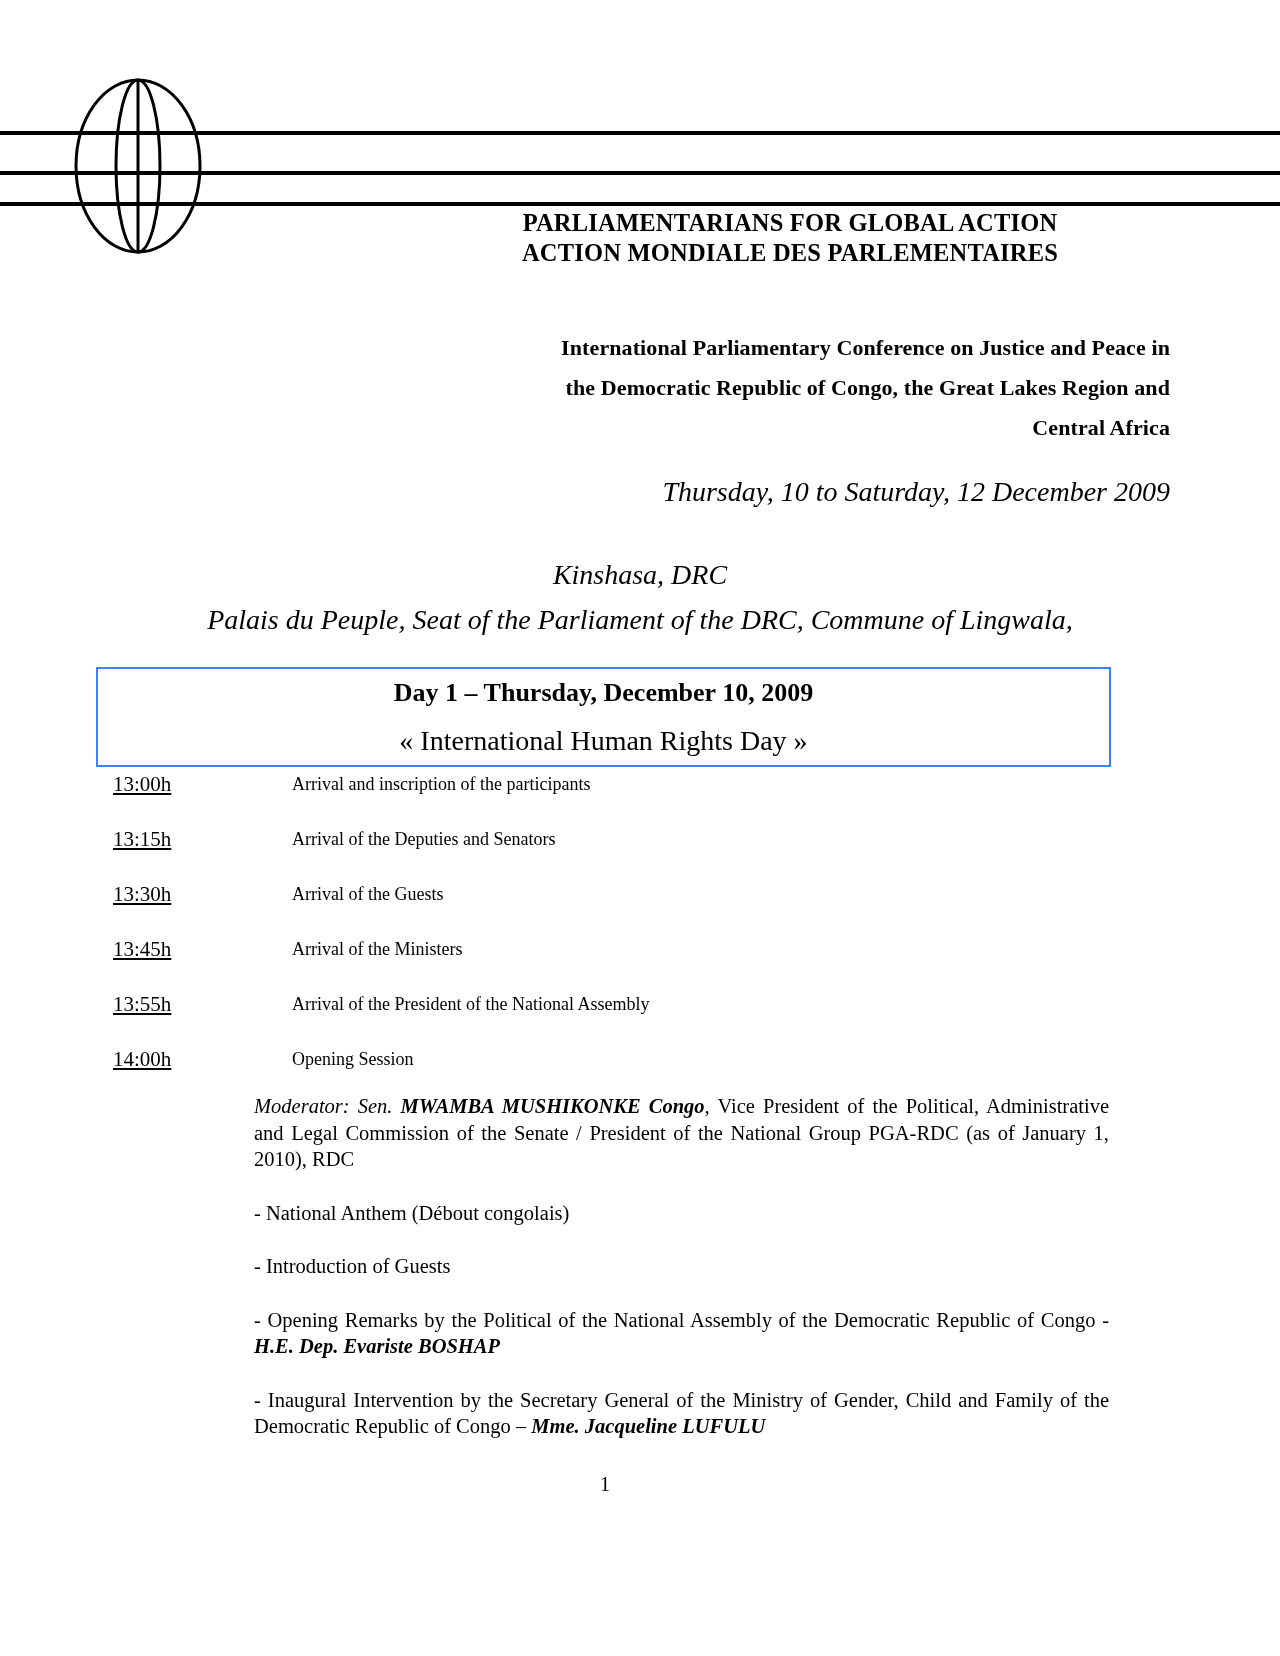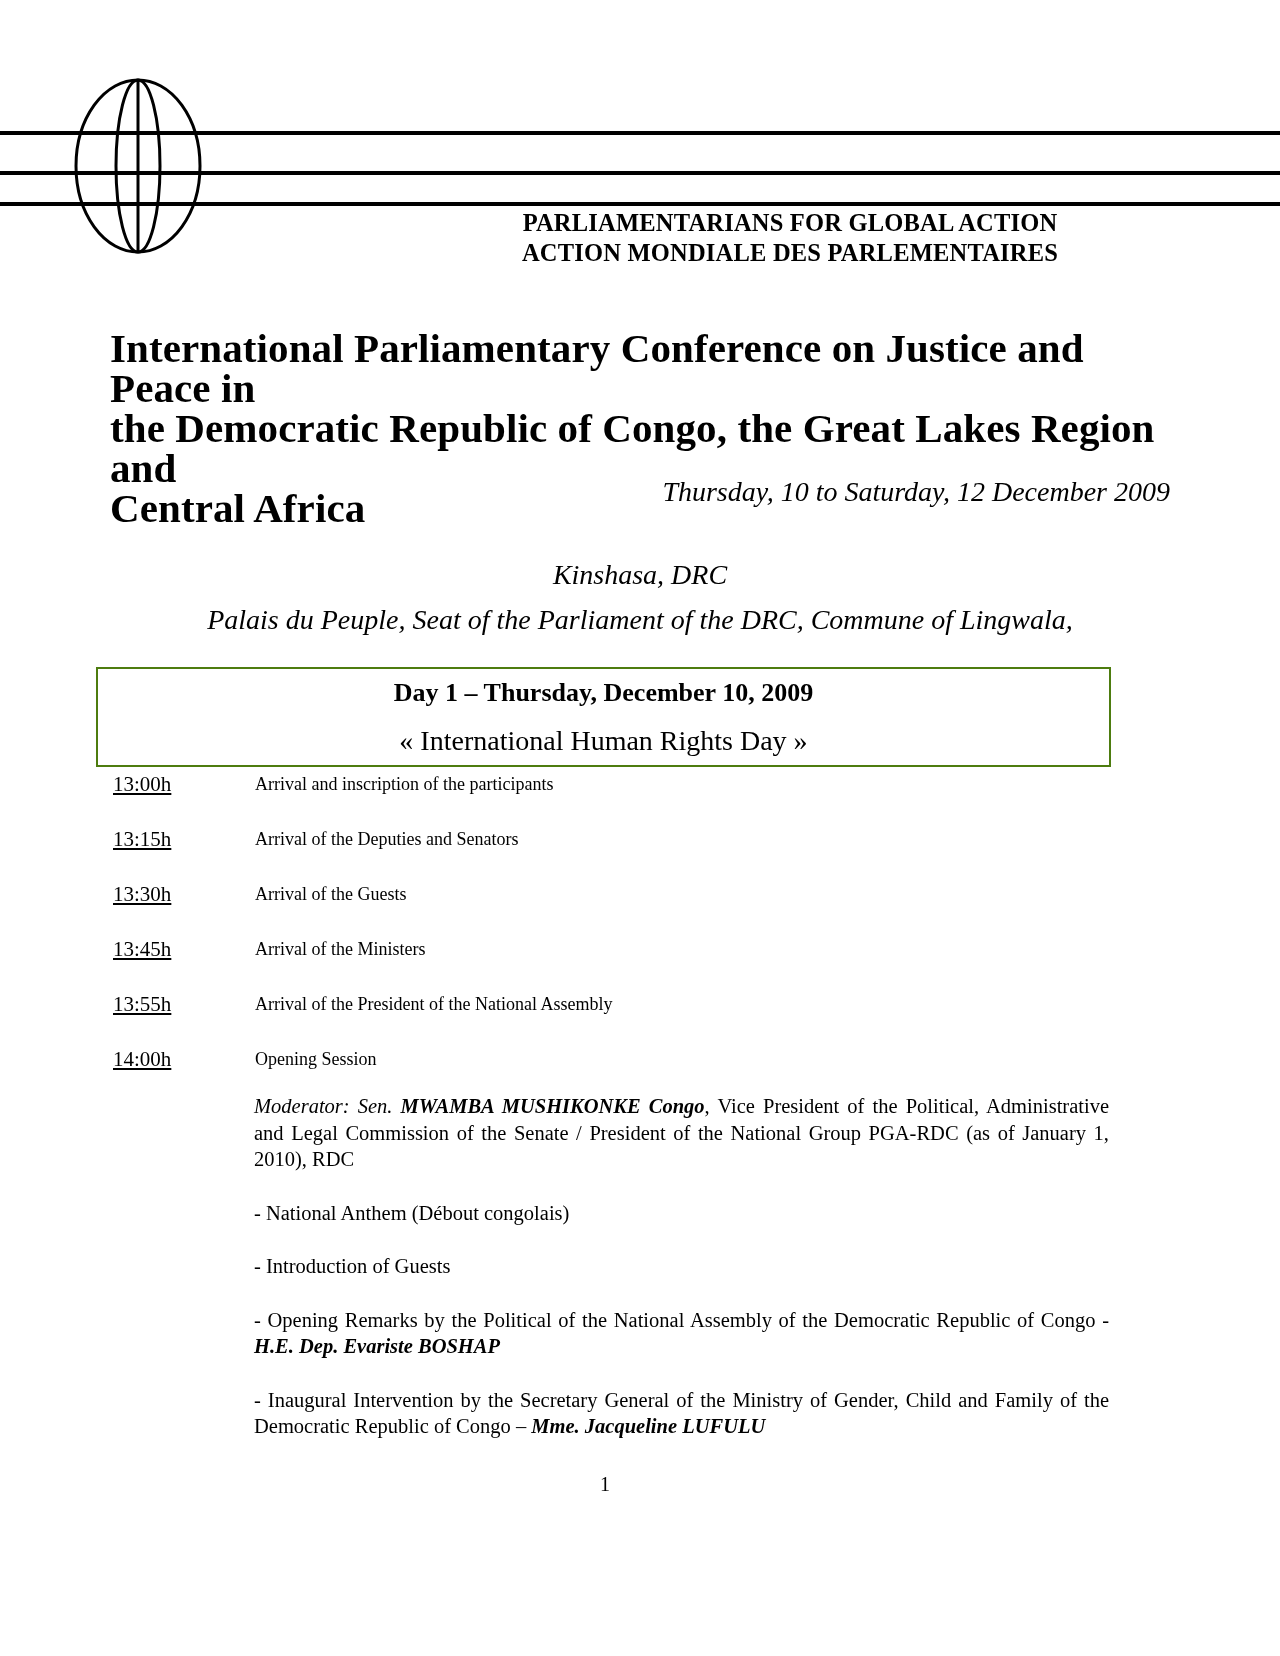--- a/index.html
+++ b/index.html
@@ -63,23 +63,23 @@
     line-height: 30px;
     letter-spacing: 0.2px;
   }
 
   
   .conf-title {
     position: absolute;
     left: 110px;
     top: 328px;
     width: 1060px;
-    text-align: left;
+    text-align: right;
     font-weight: bold;
-    font-size: 41px;
+    font-size: 22px;
     line-height: 40px;
     letter-spacing: 0.1px;
   }
 
   .conf-dates {
     position: absolute;
     left: 110px;
     top: 474px;
     width: 1060px;
     text-align: right;
@@ -98,21 +98,21 @@
     font-size: 28px;
     line-height: 45px;
   }
 
   
   .day-box {
     position: absolute;
     left: 96px;
     top: 667px;
     width: 1015px;
-    border: 2px solid #4d7c0f;
+    border: 2px solid #3b82f6;
     box-sizing: border-box;
     padding: 8px 10px 10px 10px;
     text-align: center;
   }
   .day-box-title {
     font-weight: bold;
     font-size: 26px;
     line-height: 32px;
   }
   .day-box-sub {
@@ -125,20 +125,21 @@
   .schedule {
     position: absolute;
     left: 113px;
     top: 771px;
     width: 1000px;
   }
   .sched-row {
     display: flex;
     align-items: center;
     margin-bottom: 29px;
+    gap: 37px;
   }
   .sched-time {
     width: 142px;
     flex: 0 0 142px;
     font-size: 21px;
     line-height: 26px;
     text-decoration: underline;
     text-underline-offset: 2px;
   }
   .sched-desc {

